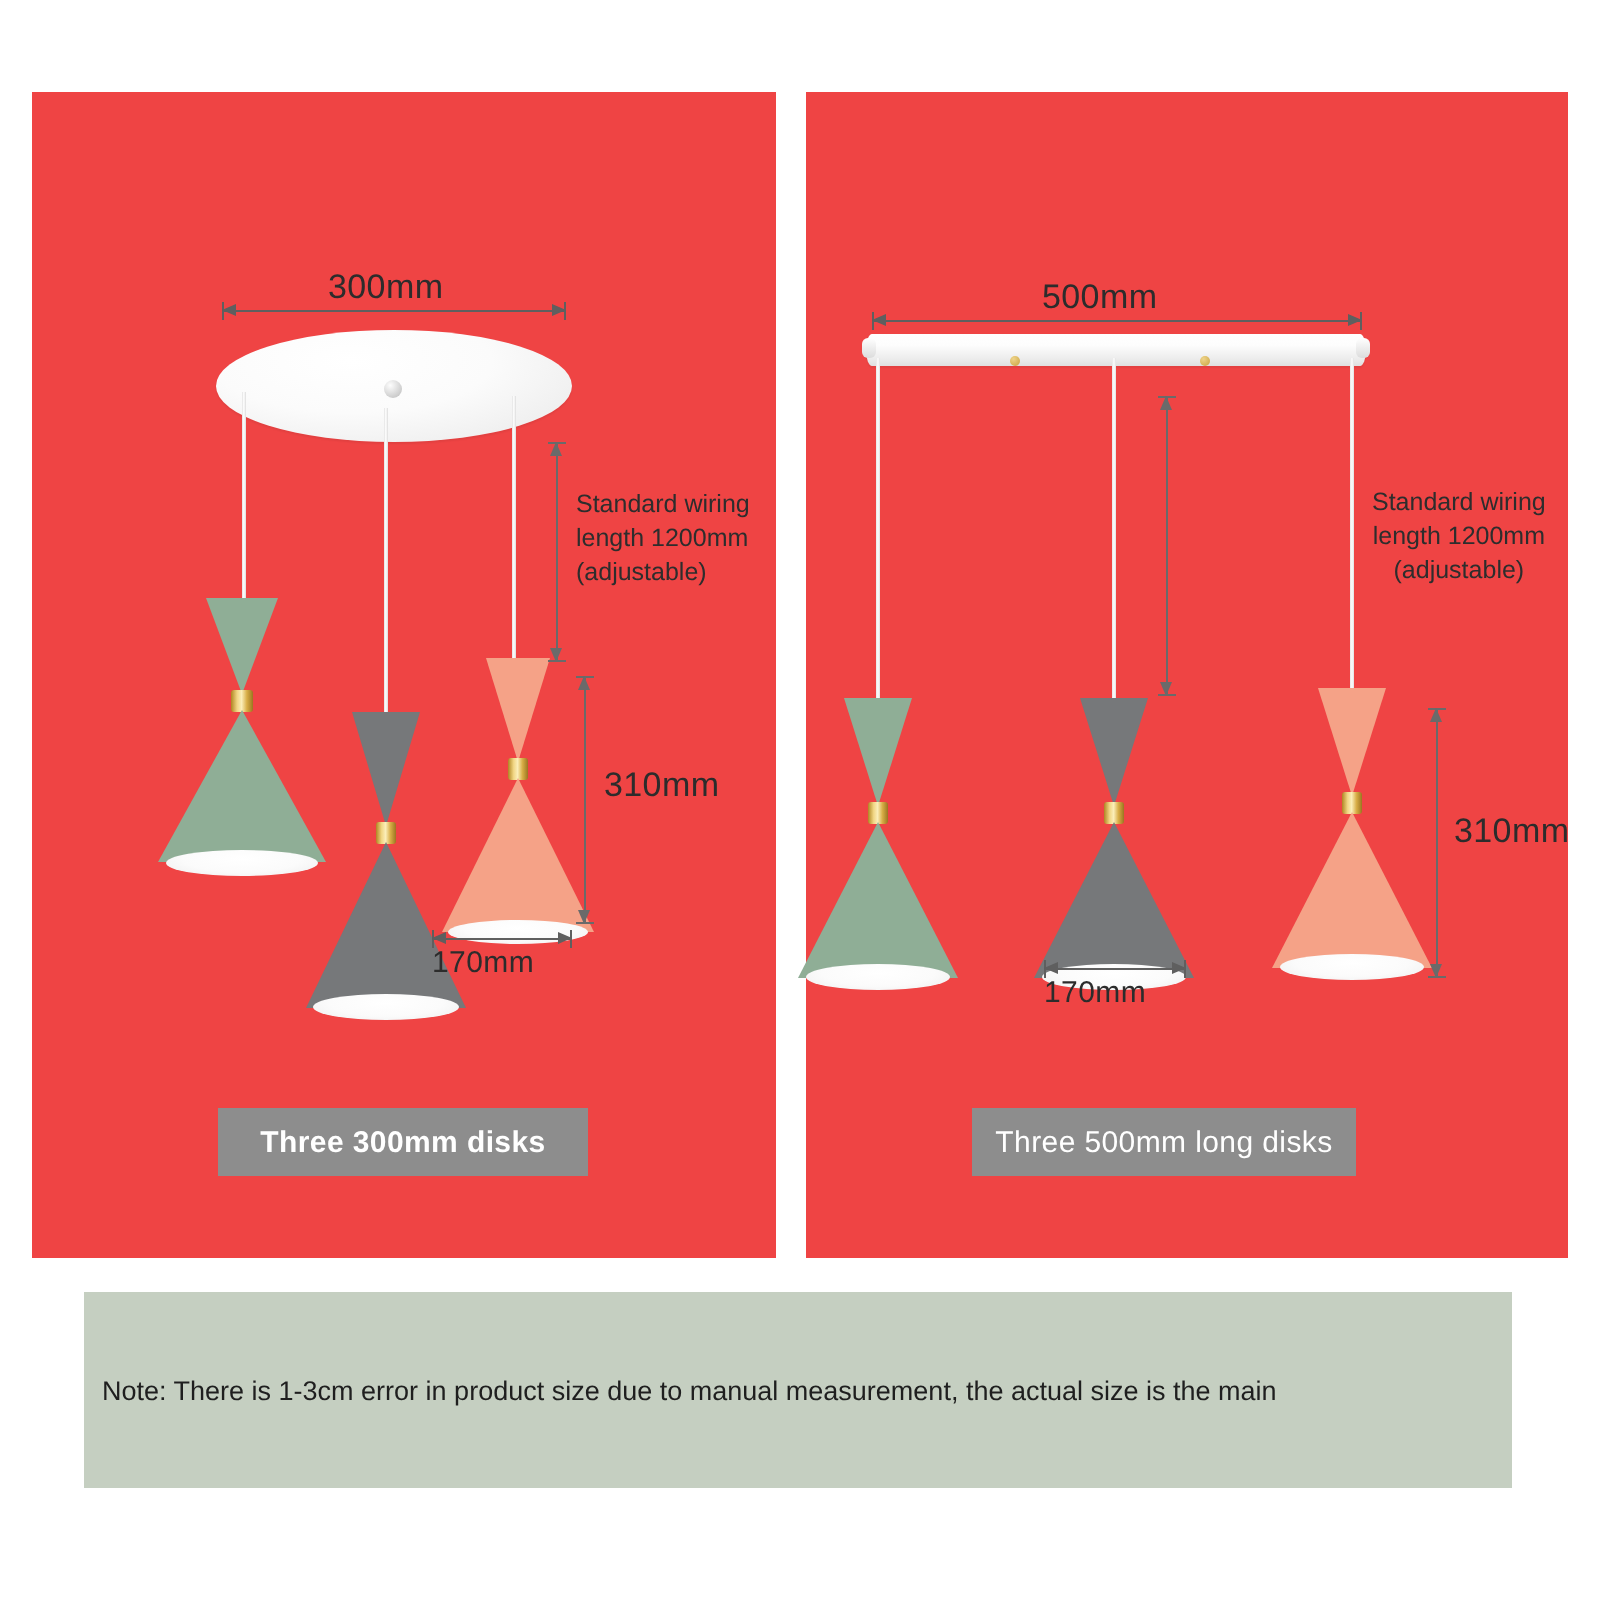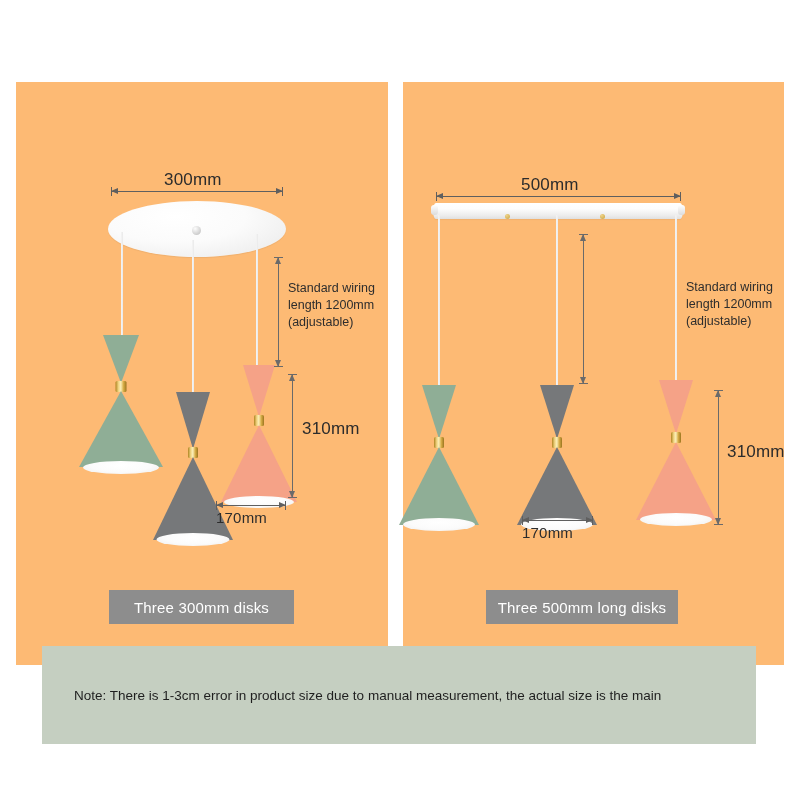--- a/index.html
+++ b/index.html
@@ -16,26 +16,25 @@
   }
   .page {
     position: absolute;
     inset: 0;
     background: #ffffff;
   }
 
   
   .panel {
     position: absolute;
-    background: #fdba74;
+    background: #ef4444;
     box-sizing: border-box;
-    margin-top: 36px;
   }
   #panel-left  { left: 16px;  top: 46px; width: 372px; height: 583px; }
-  #panel-right { left: 403px; top: 46px; width: 381px; height: 583px; }
+  #panel-right { left: 403px; top: 46px; width: 381px; height: 583px; text-align: center; }
 
   .panel-inner { position: absolute; inset: 0; }
 
   
   .dim-h { position: absolute; height: 1px; background: #5f5f5f; }
   .dim-h::before, .dim-h::after {
     content: ""; position: absolute; top: -4px; width: 1px; height: 9px;
     background: #5f5f5f;
   }
   .dim-h::before { left: 0; }
@@ -166,21 +165,21 @@
     position: absolute;
     left: 42px; top: 646px;
     width: 714px; height: 98px;
     background: #c5cfc1;
     display: flex;
     align-items: center;
   }
   #note-box .txt {
     color: #1f1f1f;
     font-size: 13.5px;
-    padding-left: 32px;
+    padding-left: 9px;
     white-space: nowrap;
   }
 </style>
 </head>
 <body>
 
 <div class="page">
 
   <div class="panel" id="panel-left">
     <div class="panel-inner">
@@ -249,21 +248,21 @@
         <span class="arrowB"></span>
       </div>
       <div class="dim-label big" style="left:286px; top:337px;">310mm</div>
 
       <div class="dim-h" style="left:200px; top:423px; width:70px;">
         <span class="arrowL"></span>
         <span class="arrowR"></span>
       </div>
       <div class="dim-label" style="left:200px; top:427px;">170mm</div>
 
-      <div class="chip" style="left:93px; top:508px; width:185px; height:34px;">Three 300mm disks</div>
+      <div class="chip" style="left:93px; top:508px; width:185px; height:34px;font-weight:bold;">Three 300mm disks</div>
 
     </div>
   </div>
 
   <div class="panel" id="panel-right">
     <div class="panel-inner">
 
       <div class="dim-h" style="left:33px; top:114px; width:245px;">
         <span class="arrowL"></span>
         <span class="arrowR"></span>

